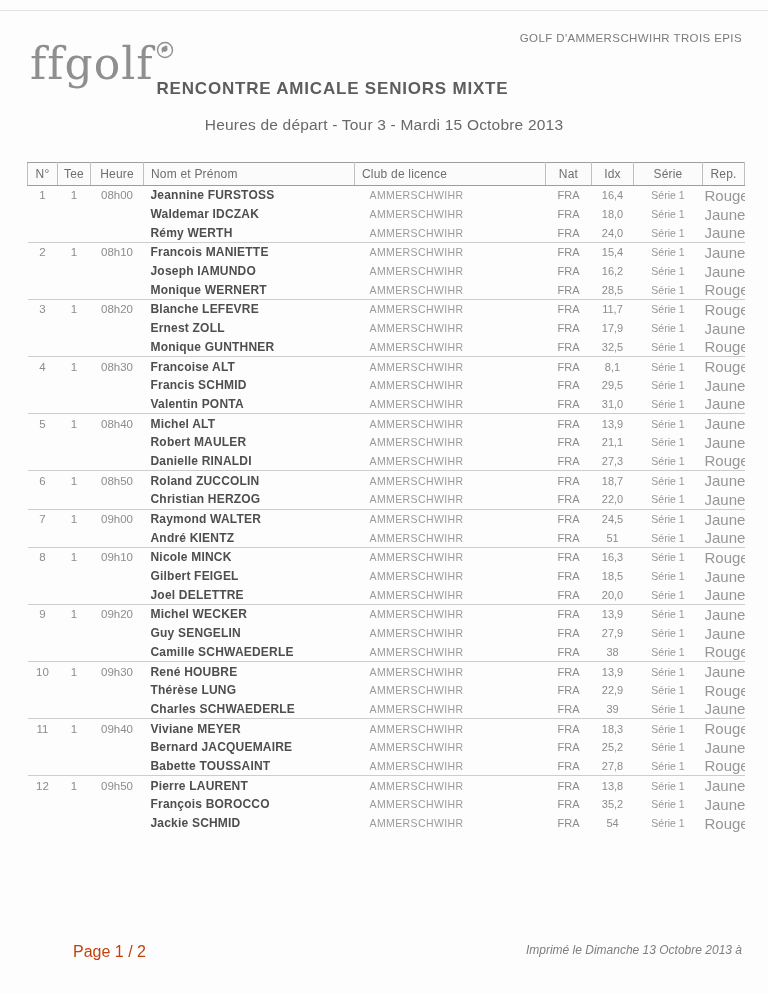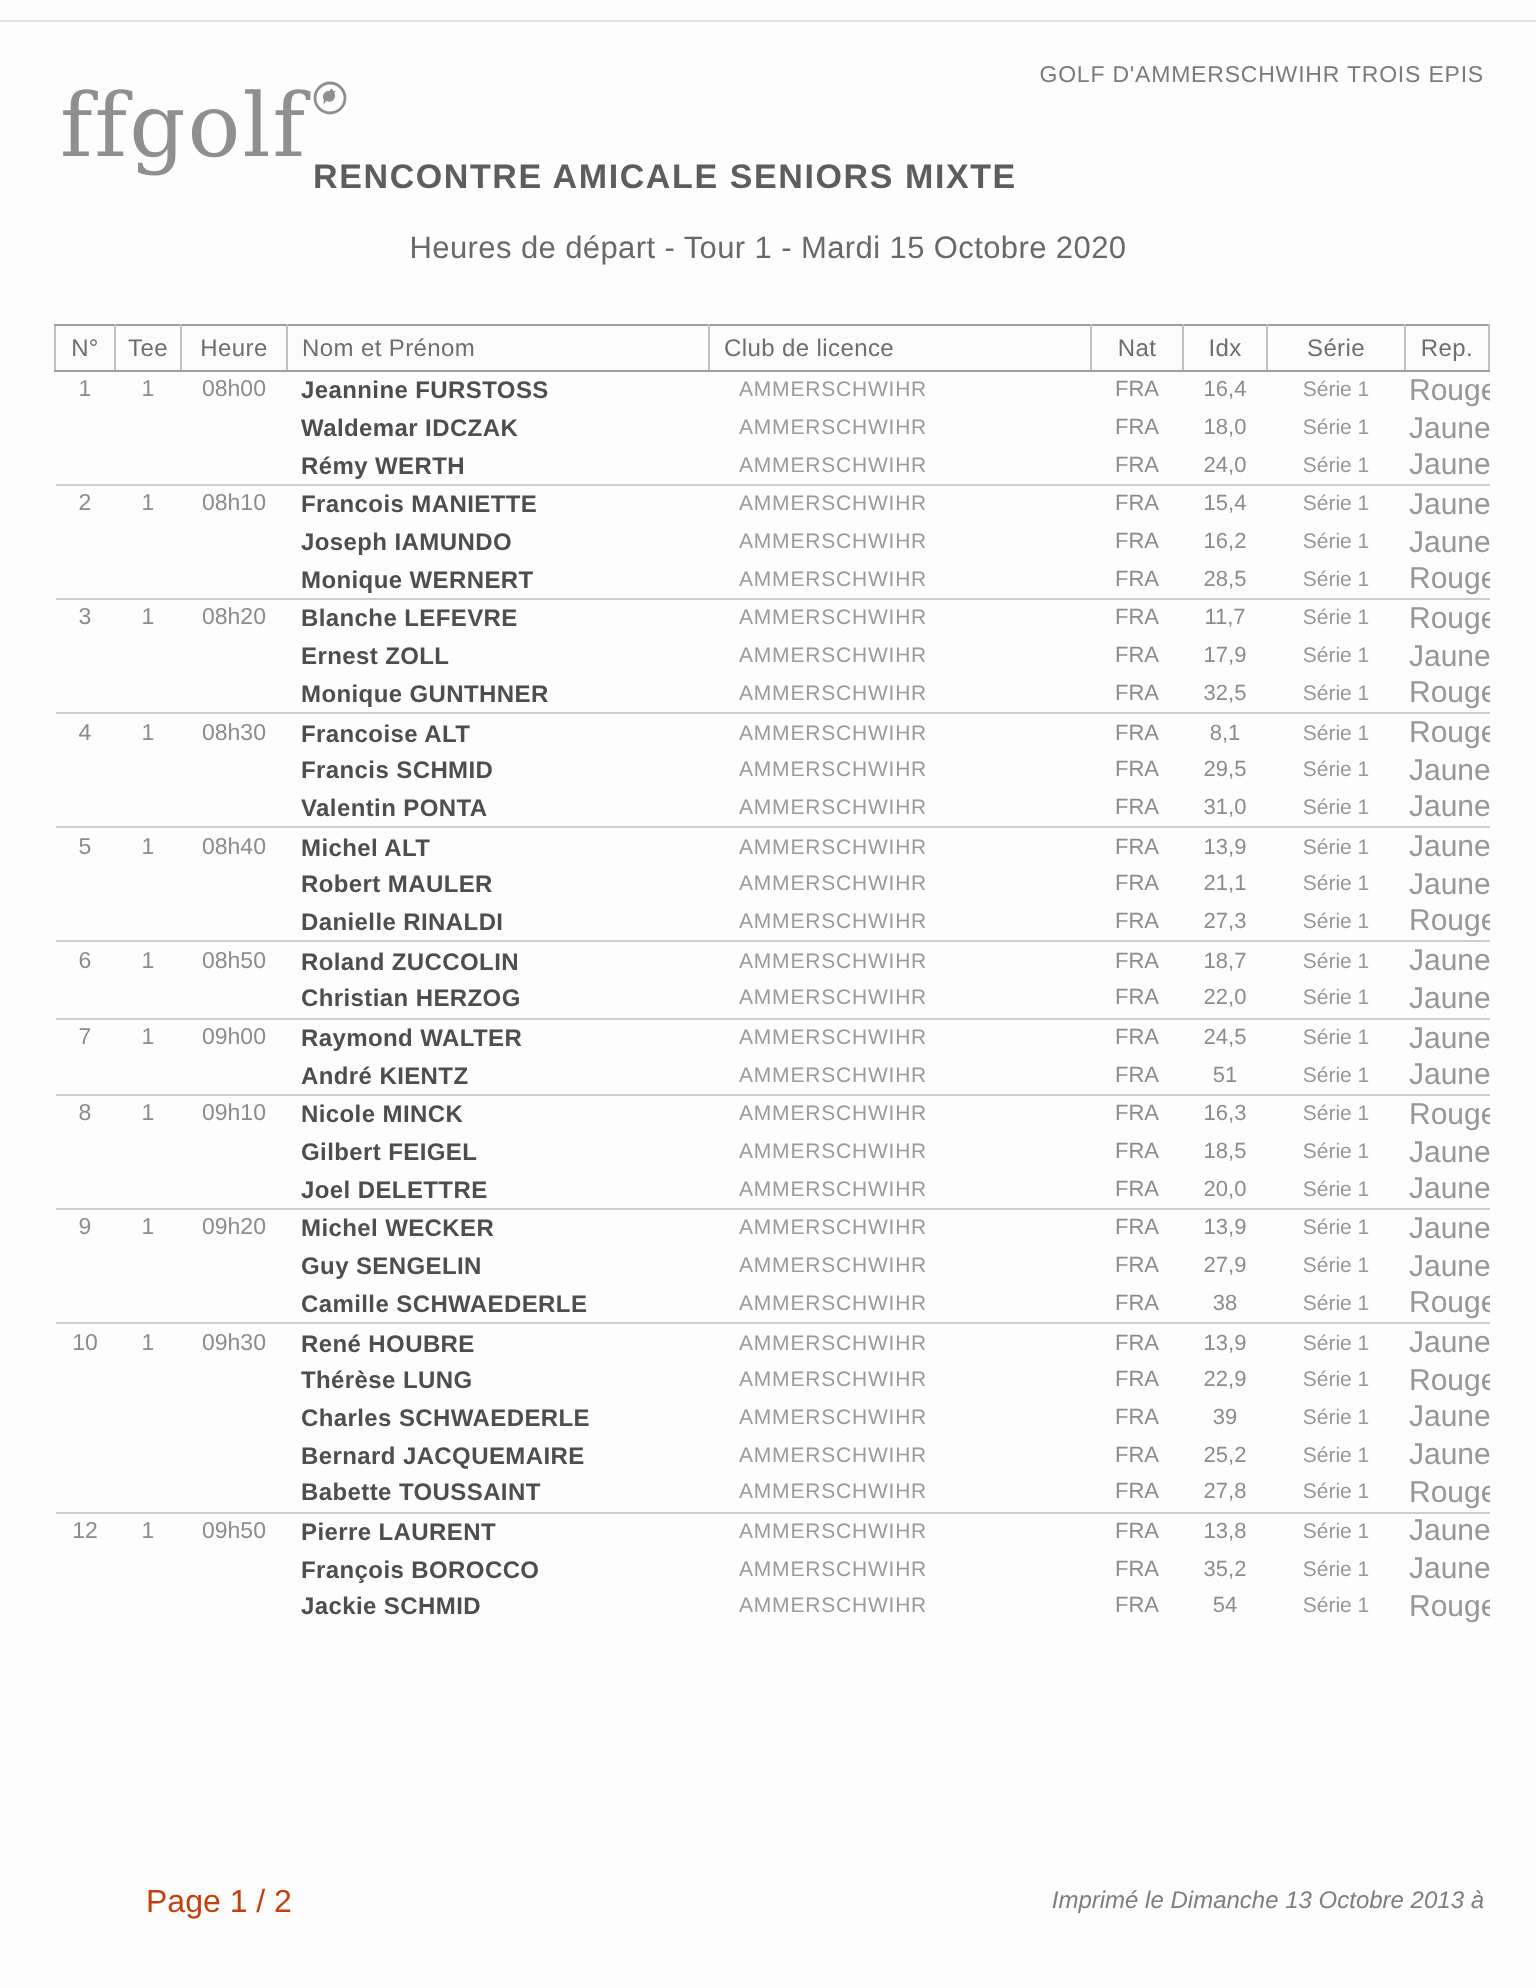--- a/index.html
+++ b/index.html
@@ -55,21 +55,21 @@
         <svg width="18" height="18" viewBox="0 0 18 18">
           <circle cx="9" cy="9" r="7.5" fill="none" stroke="#8f8f8f" stroke-width="1.4"></circle>
           <path d="M9.2 4.6c.9-.4 1.6.2 1.4 1l1.4-.4-.9 1.2c.7 1 .6 2.6-.4 3.6-.9.9-2.4 1.1-3.4.4l-1.6 2 .3-2.4c-.8-1-.7-2.6.3-3.6.7-.7 1.6-1 2.4-.8z" fill="#8f8f8f"></path>
         </svg>
       </span>
     </div>
     <div class="club-head">GOLF D'AMMERSCHWIHR TROIS EPIS</div>
   </div>
 
   <div class="title">RENCONTRE AMICALE SENIORS MIXTE</div>
-  <div class="subtitle">Heures de départ - Tour 1 - Mardi 15 Octobre 2020</div>
+  <div class="subtitle">Heures de départ - Tour 3 - Mardi 15 Octobre 2013</div>
 
   <div class="tbl-wrap">
     <table>
       <colgroup>
         <col style="width:30px">
           <col style="width:33px">
           <col style="width:53px">
         <col style="width:211px">
           <col style="width:191px">
           <col style="width:46px">
@@ -392,20 +392,31 @@
             <td class="num"></td>
             <td class="tee"></td>
             <td class="heure"></td>
             <td class="name">Charles SCHWAEDERLE</td>
             <td class="club">AMMERSCHWIHR</td>
             <td class="nat">FRA</td>
             <td class="idx">39</td>
             <td class="serie">Série 1</td>
             <td class="rep">Jaune</td>
           </tr>
+          <tr class="group-start">
+            <td class="num">11</td>
+            <td class="tee">1</td>
+            <td class="heure">09h40</td>
+            <td class="name">Viviane MEYER</td>
+            <td class="club">AMMERSCHWIHR</td>
+            <td class="nat">FRA</td>
+            <td class="idx">18,3</td>
+            <td class="serie">Série 1</td>
+            <td class="rep">Rouge</td>
+          </tr>
           <tr>
             <td class="num"></td>
             <td class="tee"></td>
             <td class="heure"></td>
             <td class="name">Bernard JACQUEMAIRE</td>
             <td class="club">AMMERSCHWIHR</td>
             <td class="nat">FRA</td>
             <td class="idx">25,2</td>
             <td class="serie">Série 1</td>
             <td class="rep">Jaune</td>

